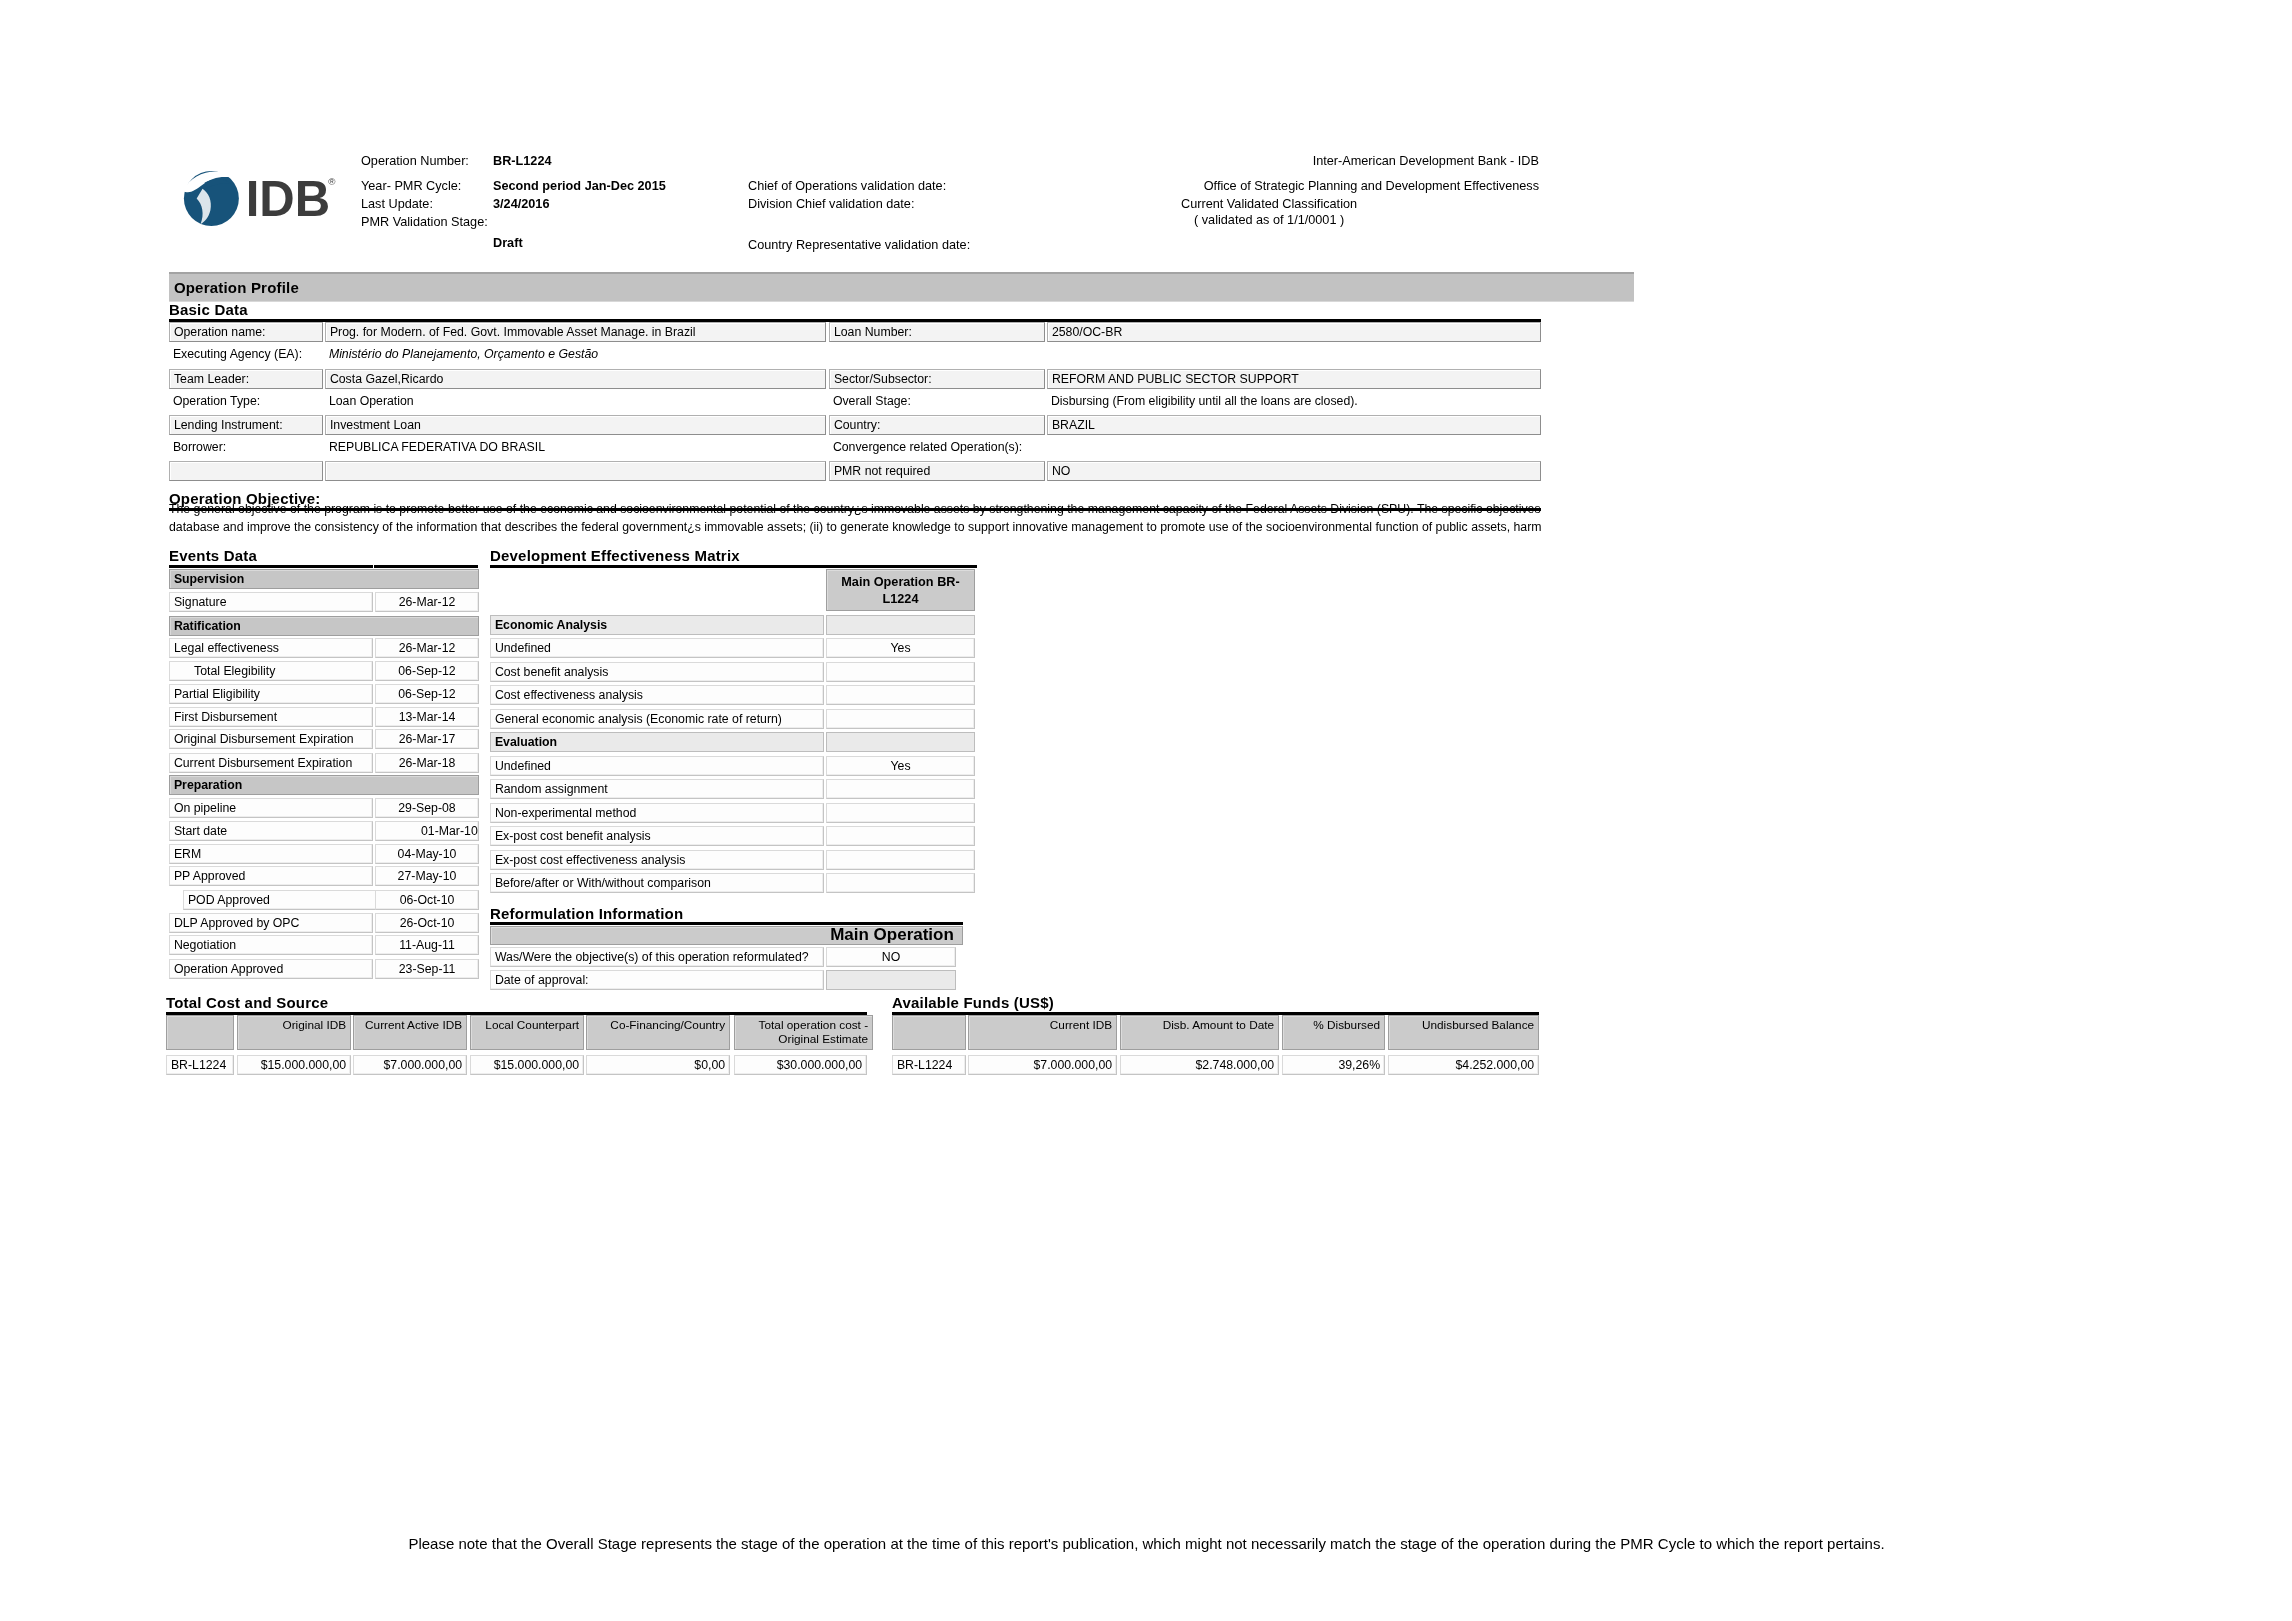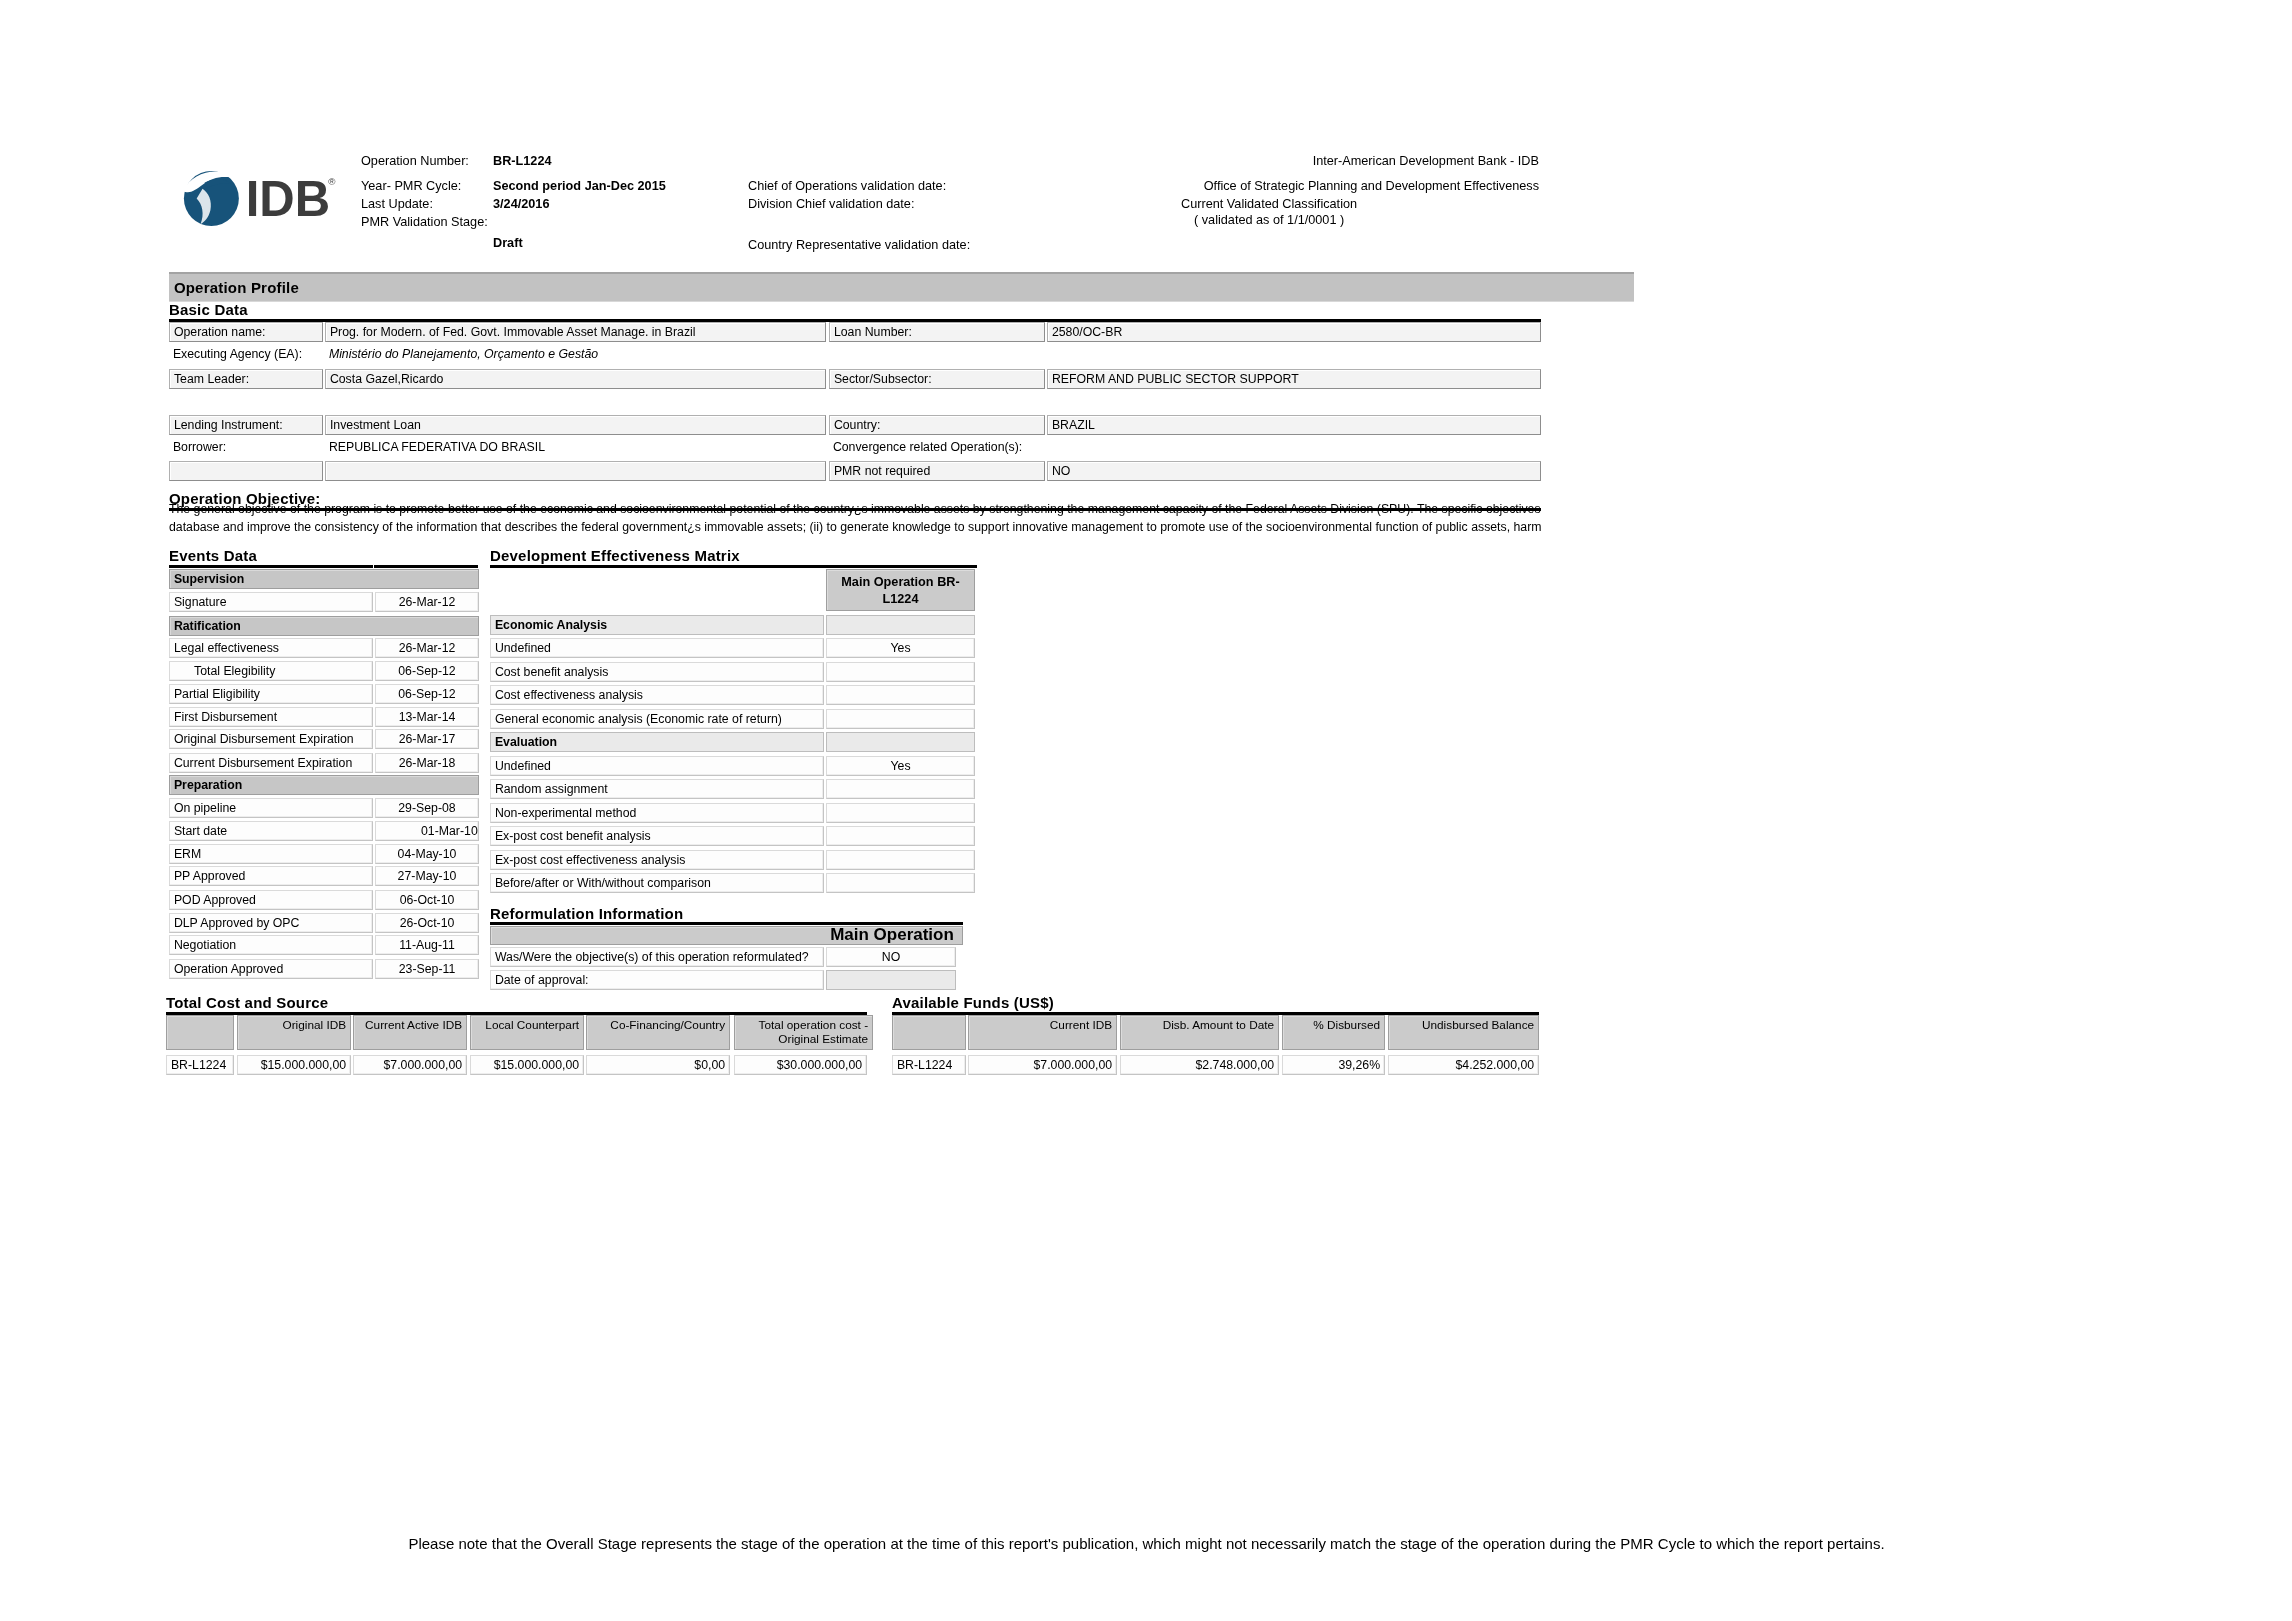--- a/index.html
+++ b/index.html
@@ -78,20 +78,26 @@
   <div class="brow" style="left:169px;top:345px;width:1372px;height:21.6px;">
     <span class="cell plain" style="left:0;width:154px;">Executing Agency (EA):</span>
     <span class="cell plain" style="left:156px;width:501px;font-style:italic;">Ministério do Planejamento, Orçamento e Gestão</span>
   </div>
   <div class="brow" style="left:169px;top:369px;width:1372px;height:21.6px;">
     <span class="cell boxg" style="left:0;width:154px;">Team Leader:</span>
     <span class="cell boxg" style="left:156px;width:501px;">Costa Gazel,Ricardo</span>
     <span class="cell boxg" style="left:660px;width:216px;">Sector/Subsector:</span>
     <span class="cell boxg" style="left:878px;width:494px;">REFORM AND PUBLIC SECTOR SUPPORT</span>
   </div>
+  <div class="brow" style="left:169px;top:392px;width:1372px;height:21.6px;">
+    <span class="cell plain" style="left:0;width:154px;">Operation Type:</span>
+    <span class="cell plain" style="left:156px;width:501px;">Loan Operation</span>
+    <span class="cell plain" style="left:660px;width:216px;">Overall Stage:</span>
+    <span class="cell plain" style="left:878px;width:494px;">Disbursing (From eligibility until all the loans are closed).</span>
+  </div>
   <div class="brow" style="left:169px;top:415px;width:1372px;height:21.6px;">
     <span class="cell boxg" style="left:0;width:154px;">Lending Instrument:</span>
     <span class="cell boxg" style="left:156px;width:501px;">Investment Loan</span>
     <span class="cell boxg" style="left:660px;width:216px;">Country:</span>
     <span class="cell boxg" style="left:878px;width:494px;">BRAZIL</span>
   </div>
   <div class="brow" style="left:169px;top:438px;width:1372px;height:21.6px;">
     <span class="cell plain" style="left:0;width:154px;">Borrower:</span>
     <span class="cell plain" style="left:156px;width:501px;">REPUBLICA FEDERATIVA DO BRASIL</span>
     <span class="cell plain" style="left:660px;width:245px;">Convergence related Operation(s):</span>
@@ -160,21 +166,21 @@
     </div>
   <div class="erow" style="left:169px;top:844px;">
       <span class="cell boxw" style="left:0;width:204px;">ERM</span>
       <span class="cell boxw cA" style="left:206px;width:104px;">04-May-10</span>
     </div>
   <div class="erow" style="left:169px;top:866px;">
       <span class="cell boxw" style="left:0;width:204px;">PP Approved</span>
       <span class="cell boxw cA" style="left:206px;width:104px;">27-May-10</span>
     </div>
   <div class="erow" style="left:169px;top:890px;">
-      <span class="cell boxw" style="left:0;width:204px;">POD Approved</span>
+      <span class="cell boxw" style="left:14px;width:204px;">POD Approved</span>
       <span class="cell boxw cA" style="left:206px;width:104px;">06-Oct-10</span>
     </div>
   <div class="erow" style="left:169px;top:913px;">
       <span class="cell boxw" style="left:0;width:204px;">DLP Approved by OPC</span>
       <span class="cell boxw cA" style="left:206px;width:104px;">26-Oct-10</span>
     </div>
   <div class="erow" style="left:169px;top:935px;">
       <span class="cell boxw" style="left:0;width:204px;">Negotiation</span>
       <span class="cell boxw cA" style="left:206px;width:104px;">11-Aug-11</span>
     </div>

